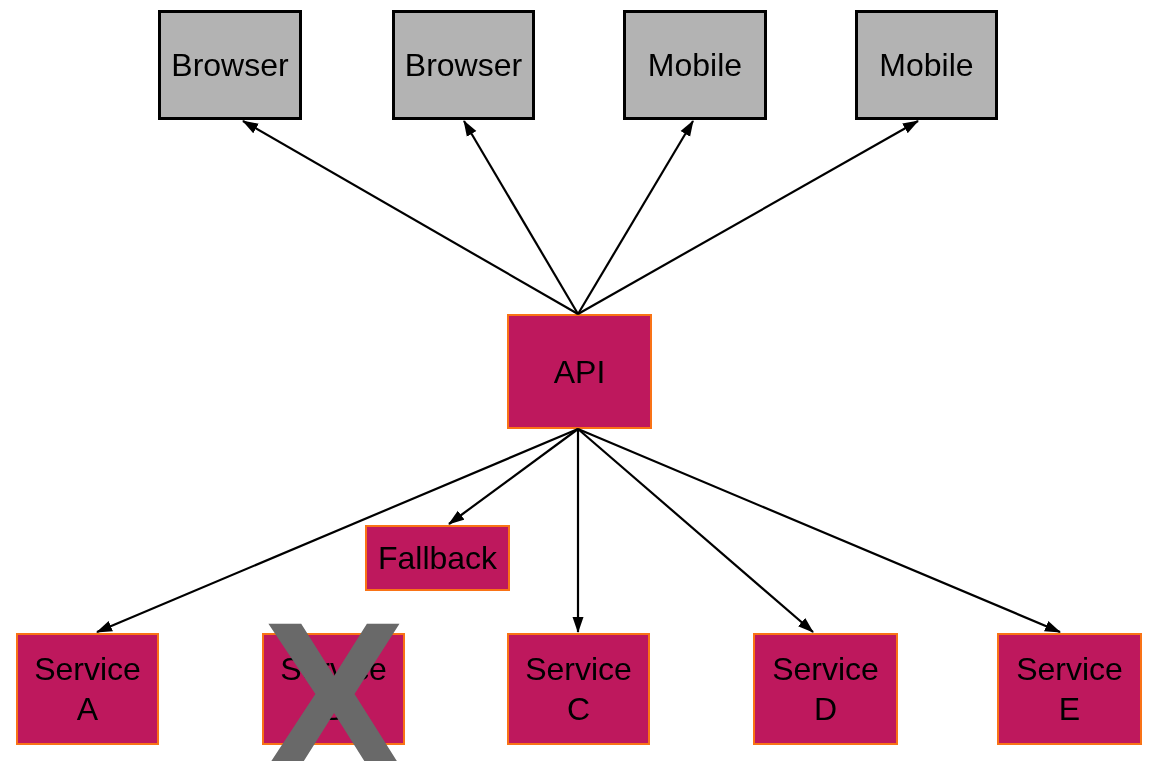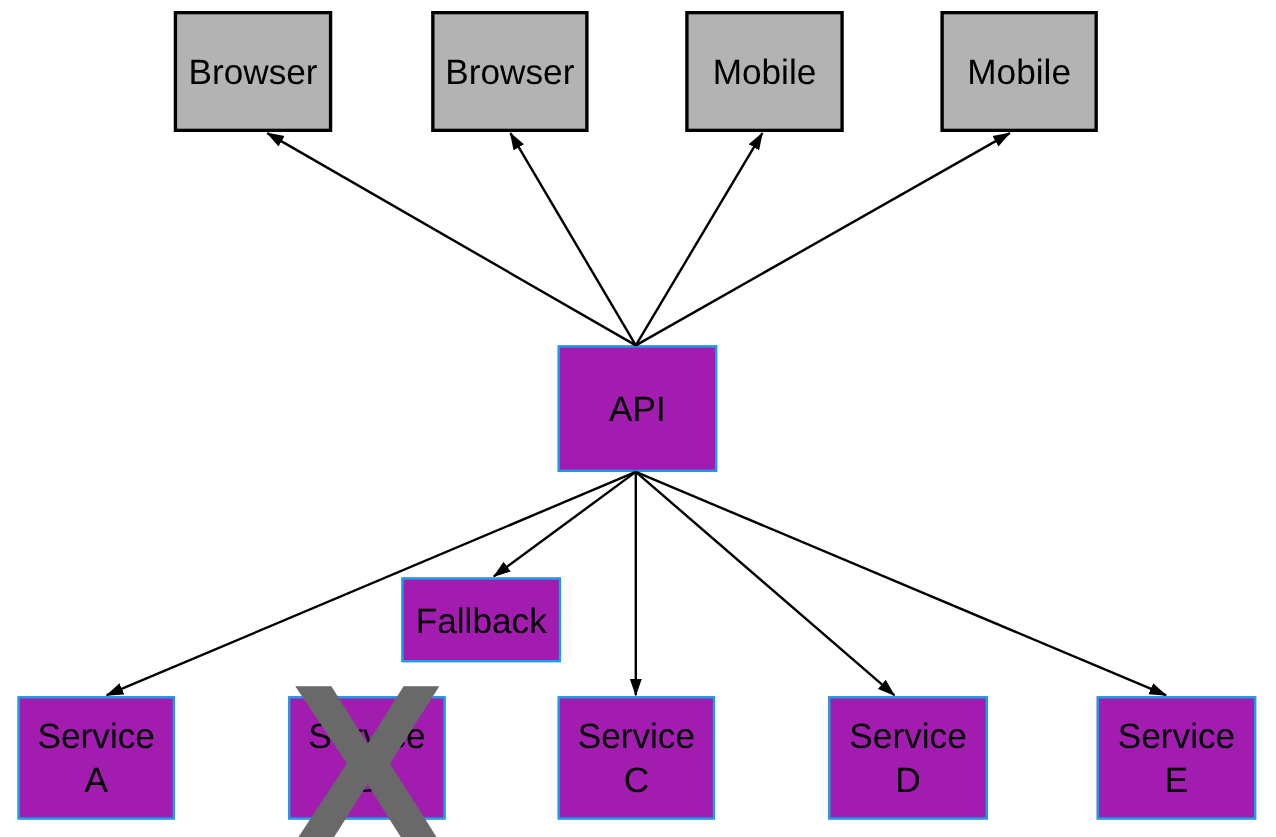--- a/index.html
+++ b/index.html
@@ -7,29 +7,29 @@
   .canvas{
     position:relative;width:1160px;height:761px;background:#ffffff;
     overflow:hidden;font-family:"Liberation Sans","DejaVu Sans",sans-serif;
   }
   .node{
     position:absolute;box-sizing:border-box;
     display:flex;align-items:center;justify-content:center;
     text-align:center;font-size:32px;line-height:1.25;color:#000000;
   }
   .client{background:#b3b3b3;border:3px solid #000000;}
-  .service{background:#a21caf;border:2px solid #0ea5e9;}
+  .service{background:#be185d;border:2px solid #f97316;}
   .lbl{white-space:nowrap;}
   
   [data-name="node-browser-1"]{left:158px;top:10px;width:144px;height:110px;}
   [data-name="node-browser-2"]{left:392px;top:10px;width:143px;height:110px;}
   [data-name="node-mobile-1"]{left:623px;top:10px;width:144px;height:110px;}
   [data-name="node-mobile-2"]{left:855px;top:10px;width:143px;height:110px;}
   [data-name="node-api"]{left:507px;top:314px;width:145px;height:115px;}
-  [data-name="node-fallback"]{left:365px;top:525px;width:145px;height:77px;}
+  [data-name="node-fallback"]{left:365px;top:525px;width:145px;height:66px;}
   [data-name="node-service-a"]{left:16px;top:633px;width:143px;height:112px;}
   [data-name="node-service-b"]{left:262px;top:633px;width:143px;height:112px;}
   [data-name="node-service-c"]{left:507px;top:633px;width:143px;height:112px;}
   [data-name="node-service-d"]{left:753px;top:633px;width:145px;height:112px;}
   [data-name="node-service-e"]{left:997px;top:633px;width:145px;height:112px;}
   .arrows{position:absolute;left:0;top:0;pointer-events:none;}
   .arrows line{stroke:#000000;stroke-width:2.2;}
   .cross{
     font-family:"Liberation Sans","DejaVu Sans",sans-serif;
     font-weight:bold;font-size:215px;fill:#696969;

